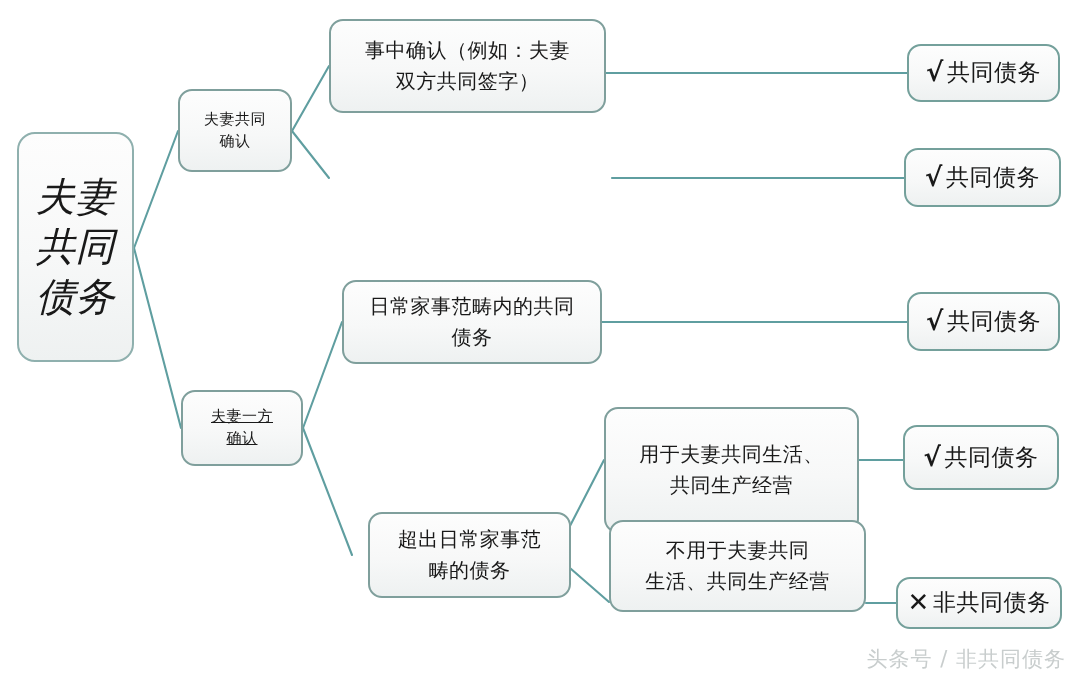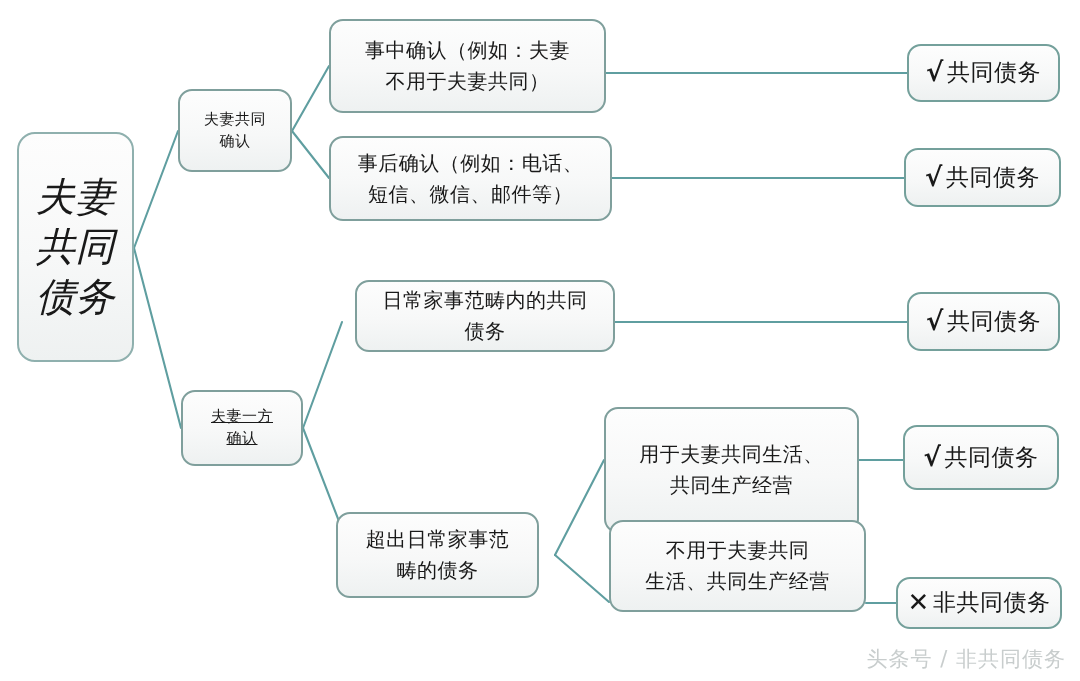--- a/index.html
+++ b/index.html
@@ -58,22 +58,22 @@
 
   
   .lvl2 .txt { font-size: 15px; line-height: 1.45; }
   #node-joint { left: 178px; top: 89px; width: 114px; height: 83px; }
   #node-one   { left: 181px; top: 390px; width: 122px; height: 76px; text-decoration: underline; }
 
   
   .lvl3 .txt { font-size: 20px; line-height: 1.55; }
   #node-during { left: 329px; top: 19px;  width: 277px; height: 94px; }
   #node-after  { left: 329px; top: 136px; width: 283px; height: 85px; }
-  #node-daily  { left: 342px; top: 280px; width: 260px; height: 72px; margin-left: 13px; }
-  #node-beyond { left: 336px; top: 512px; width: 203px; height: 86px; }
+  #node-daily  { left: 342px; top: 280px; width: 260px; height: 84px; }
+  #node-beyond { left: 368px; top: 512px; width: 203px; height: 86px; }
 
   
   .lvl4 .txt { font-size: 20px; line-height: 1.55; }
   #node-used    { left: 604px; top: 407px; width: 255px; height: 126px; }
   #node-notused { left: 609px; top: 520px; width: 257px; height: 92px; }
 
   
   .result .txt { font-size: 23px; line-height: 1.2; }
   .result {
     border-color: #74a09b;
@@ -141,25 +141,21 @@
     <span class="txt">夫妻共同
 确认</span>
   </div>
   <div class="node lvl2" id="node-one">
     <span class="txt">夫妻一方
 确认</span>
   </div>
 
   <div class="node lvl3" id="node-during">
     <span class="txt">事中确认（例如：夫妻
-不用于夫妻共同）</span>
-  </div>
-  <div class="node lvl3" id="node-after">
-    <span class="txt">事后确认（例如：电话、
-短信、微信、邮件等）</span>
+双方共同签字）</span>
   </div>
   <div class="node lvl3" id="node-daily">
     <span class="txt">日常家事范畴内的共同
 债务</span>
   </div>
   <div class="node lvl3" id="node-beyond">
     <span class="txt">超出日常家事范
 畴的债务</span>
   </div>
 

